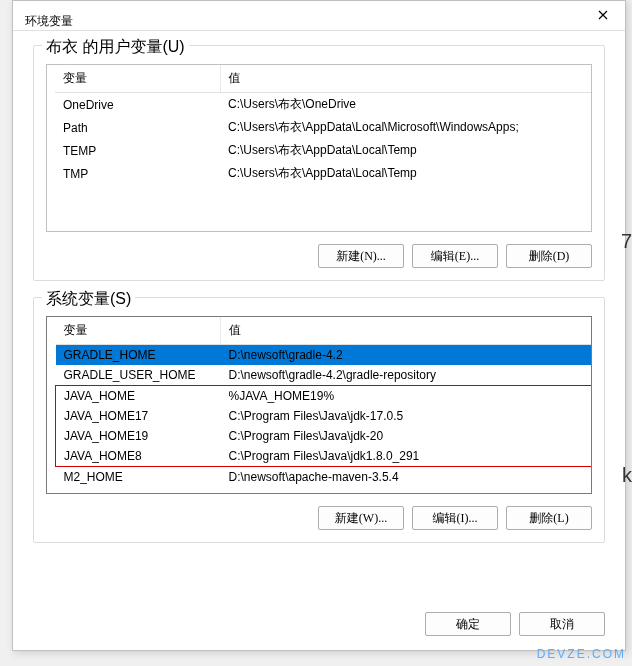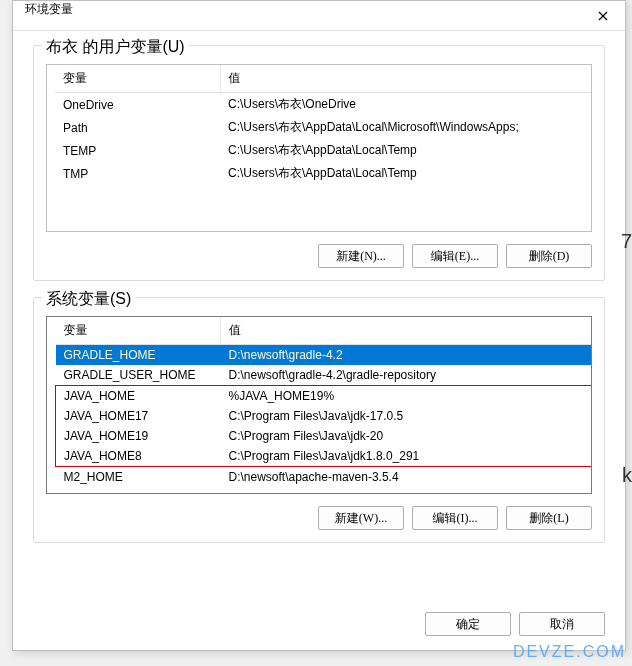--- a/index.html
+++ b/index.html
@@ -20,21 +20,21 @@
       top: 0;
       width: 614px;
       height: 651px;
       background: #fff;
       border: 1px solid #c0c0c0;
       box-shadow: 2px 2px 8px rgba(0,0,0,0.15);
     }
     .titlebar {
       height: 30px;
       display: flex;
-      align-items: flex-start;
+      align-items: flex-end;
       justify-content: space-between;
       padding: 0 0 0 12px;
       border-bottom: 1px solid #e0e0e0;
     }
     .close-btn {
       width: 45px;
       height: 30px;
       display: flex;
       align-items: center;
       justify-content: center;
@@ -90,21 +90,21 @@
     td {
       padding: 3px 8px;
       color: #000;
       white-space: nowrap;
       overflow: hidden;
       text-overflow: ellipsis;
     }
     .col-name { width: 165px; }
     tr.selected td {
       background: #0078d7;
-      color: #fef9c3;
+      color: #000000;
     }
     .button-row {
       display: flex;
       justify-content: flex-end;
       gap: 8px;
       margin-top: 12px;
     }
     .btn {
       min-width: 86px;
       height: 24px;
@@ -133,21 +133,21 @@
       pointer-events: none;
       font-family: "SimHei", sans-serif;
       color: #4aa3ff;
       opacity: 0.85;
       font-size: 30px;
       line-height: 1;
       white-space: nowrap;
     }
     .watermark .sub {
       display: block;
-      font-size: 16px;
+      font-size: 12px;
       letter-spacing: 2px;
       text-align: right;
       color: #4aa3ff;
       margin-top: -2px;
     }
     .edge-text {
       position: absolute;
       right: 0;
       top: 230px;
       font-size: 20px;

